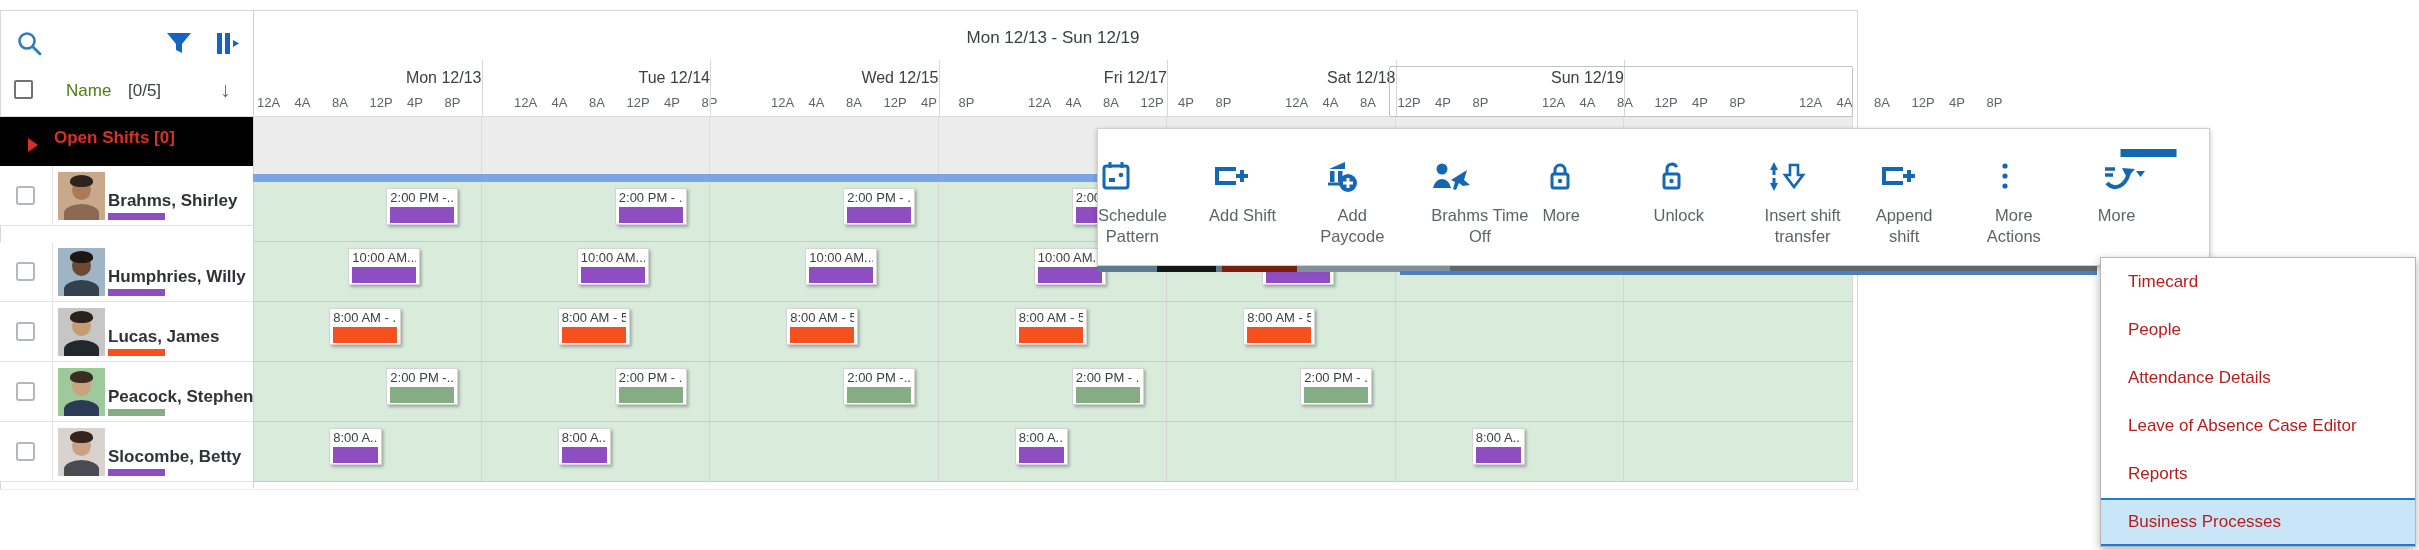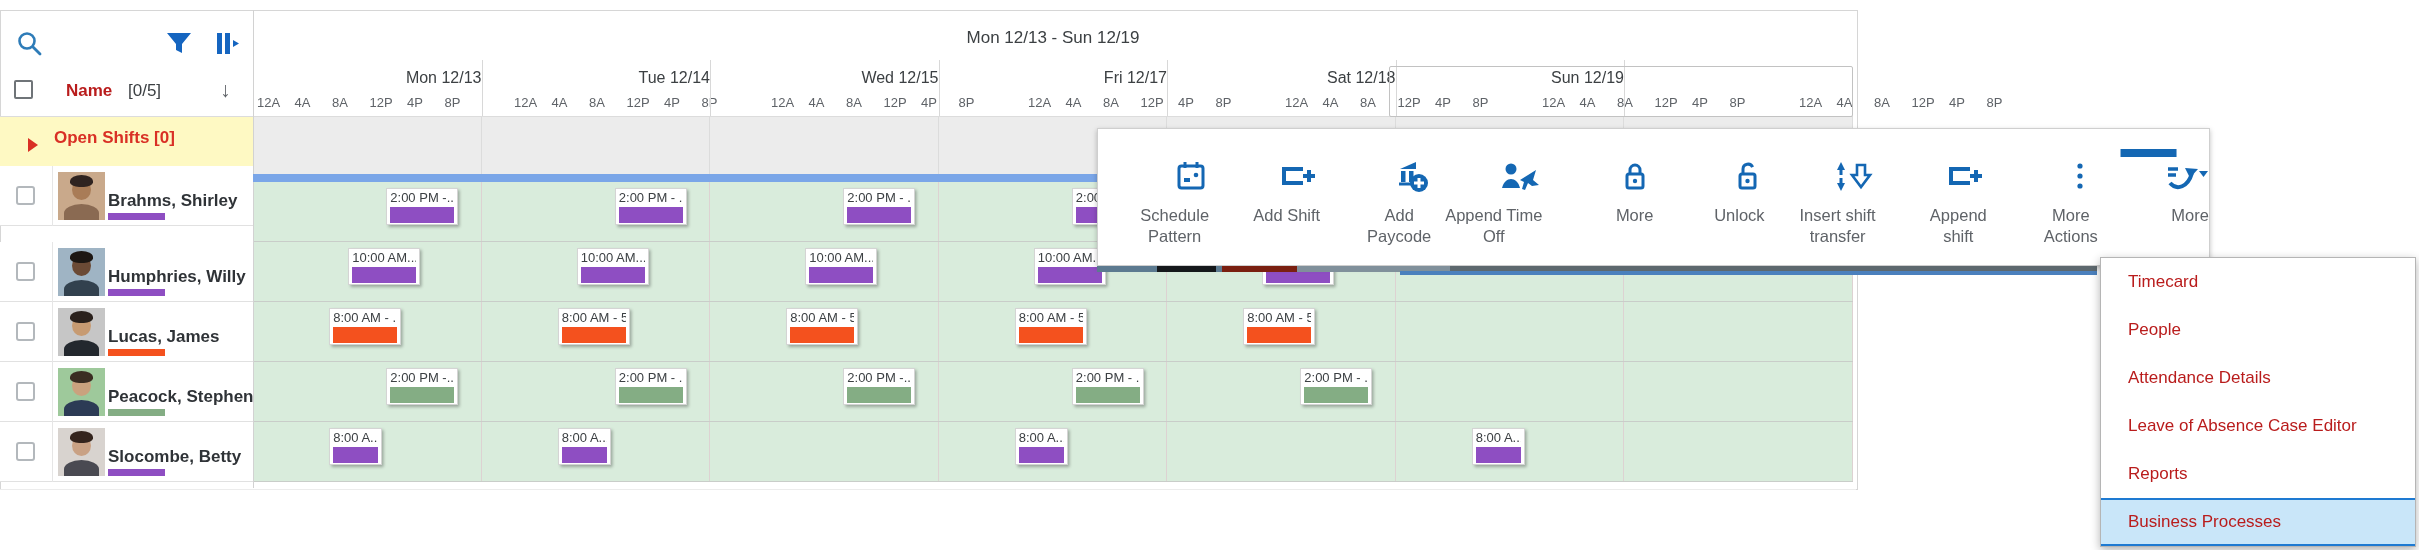--- a/index.html
+++ b/index.html
@@ -17,27 +17,27 @@
   .tick{width:33.5px;padding-left:4px;font-size:13px;color:#5f6368;line-height:22px;white-space:nowrap;}
   .hdr-div{top:60px;width:1px;height:56px;background:#d8d8d8;z-index:2;}
   .weekend-box{left:1389px;top:66px;width:462px;height:49px;border:1px solid #c2c2c2;border-radius:2px;z-index:3;}
 
   
   .lp-icons{left:0;top:24px;width:253px;height:44px;z-index:3;}
   .iconbtn{position:absolute;width:34px;height:34px;display:flex;align-items:center;justify-content:center;cursor:pointer;}
   .lp-namerow{left:0;top:78px;width:253px;height:30px;z-index:3;}
   .cb{width:19px;height:19px;border:2px solid #6f7478;border-radius:2px;background:#fff;box-sizing:border-box;}
   .cb.light{border-color:#b3b8bc;border-radius:3px;}
-  .name-hdr{position:absolute;left:66px;top:3px;font-size:17px;color:#b91c1c;font-weight:bold;}
+  .name-hdr{position:absolute;left:66px;top:3px;font-size:17px;color:#4d7c0f;}
   .count-hdr{position:absolute;left:128px;top:3px;font-size:17px;color:#3c4043;}
   .sort-arrow{position:absolute;left:220px;top:0;font-size:21px;color:#5f6368;cursor:pointer;}
   .panel-vline{left:253px;top:10px;width:1px;height:478px;background:#d2d2d2;z-index:2;}
 
   
-  .os-left{left:0;top:116px;width:253px;height:58px;background:#fef9c3;border-top:1px solid #dcdcdc;z-index:2;}
+  .os-left{left:0;top:116px;width:253px;height:58px;background:#000000;border-top:1px solid #dcdcdc;z-index:2;}
   .os-caret{position:absolute;left:28px;top:21px;width:0;height:0;border-top:7px solid transparent;
             border-bottom:7px solid transparent;border-left:10px solid #d93025;cursor:pointer;}
   .os-label{position:absolute;left:54px;top:11px;font-size:17px;font-weight:bold;color:#d93025;}
   .os-grid{left:253px;top:116px;width:1600px;height:58px;background:#ececec;border-top:1px solid #dcdcdc;z-index:1;
            background-image:repeating-linear-gradient(to right,transparent 0,transparent 227.5px,#dcdcdc 227.5px,#dcdcdc 228.5px);}
   .sel-bar{left:1px;top:174px;width:1854px;height:8px;background:#7aa6e8;z-index:2;}
 
   
   .emp-left{left:0;width:253px;height:60px;background:#fff;border-bottom:1px solid #e1e1e1;box-sizing:border-box;z-index:2;}
   .cb-col{position:absolute;left:0;top:0;width:53px;height:60px;border-right:1px solid #e6e6e6;box-sizing:border-box;}
@@ -54,21 +54,21 @@
 
   
   .shift{position:absolute;background:#fff;border:1px solid #d4d4d4;box-shadow:1.5px 2px 3px rgba(0,0,0,.3);
          padding:1px 3px;box-sizing:border-box;z-index:5;cursor:pointer;}
   .shift .t{font-size:13px;color:#3c4043;height:16px;line-height:16px;white-space:nowrap;overflow:hidden;}
   .shift .bar{height:16px;margin:1px 0 0 0;}
 
   
   .toolbar{left:1097px;top:128px;width:1113px;height:138px;background:#fff;border:1px solid #cfcfcf;
            box-shadow:0 2px 5px rgba(0,0,0,.25);z-index:40;display:flex;box-sizing:border-box;}
-  .tb-item{position:relative;width:111.3px;display:flex;flex-direction:column;align-items:flex-end;cursor:pointer;}
+  .tb-item{position:relative;width:111.3px;display:flex;flex-direction:column;align-items:flex-start;cursor:pointer;}
   .tb-icon{margin-top:30px;height:34px;display:flex;align-items:center;justify-content:center;}
   .tb-label{margin-top:12px;font-size:16.5px;line-height:21px;color:#5f6368;text-align:center;white-space:pre-line;}
   .tb-selbar{position:absolute;top:20px;left:50%;transform:translateX(-58%);width:56px;height:8px;background:#1467b3;}
   .shadow-strip{left:1097px;top:266px;width:1000px;height:6px;z-index:41;display:flex;}
   .blue-underline{left:1400px;top:271px;width:697px;height:4px;background:#4b80bd;z-index:41;}
 
   
   .goto-menu{left:2100px;top:257px;width:316px;height:290px;background:#fff;border:1px solid #b5b5b5;
              box-shadow:0 3px 9px rgba(0,0,0,.3);z-index:50;box-sizing:border-box;display:flex;flex-direction:column;}
   .menu-item{height:48.3px;display:flex;align-items:center;padding-left:27px;font-size:17px;color:#b91c1c;
@@ -397,21 +397,21 @@
 Paycode</div>
       </div>
       <div class="tb-item">
         <div class="tb-icon">
           <svg width="42" height="34" viewBox="0 0 42 34">
             <circle cx="11" cy="10" r="5.5" fill="#1467b3"></circle>
             <path d="M2 29 C5 17 17 17 20 29 Z" fill="#1467b3"></path>
             <path d="M20 21 L36 11 L33 21 L39 26 L32 27 L28 24 L25 31 L22 30 L24 23 Z" fill="#1467b3"></path>
           </svg>
         </div>
-        <div class="tb-label">Append Time
+        <div class="tb-label">Brahms Time
 Off</div>
       </div>
       <div class="tb-item">
         <div class="tb-icon">
           <svg width="36" height="34" viewBox="0 0 36 34">
             <rect x="10" y="15" width="16" height="14" rx="2" fill="none" stroke="#1467b3" stroke-width="3"></rect>
             <path d="M13 15 V11 a5 5 0 0 1 10 0 V15" fill="none" stroke="#1467b3" stroke-width="3"></path>
             <circle cx="18" cy="22" r="2.2" fill="#1467b3"></circle>
           </svg>
         </div>

